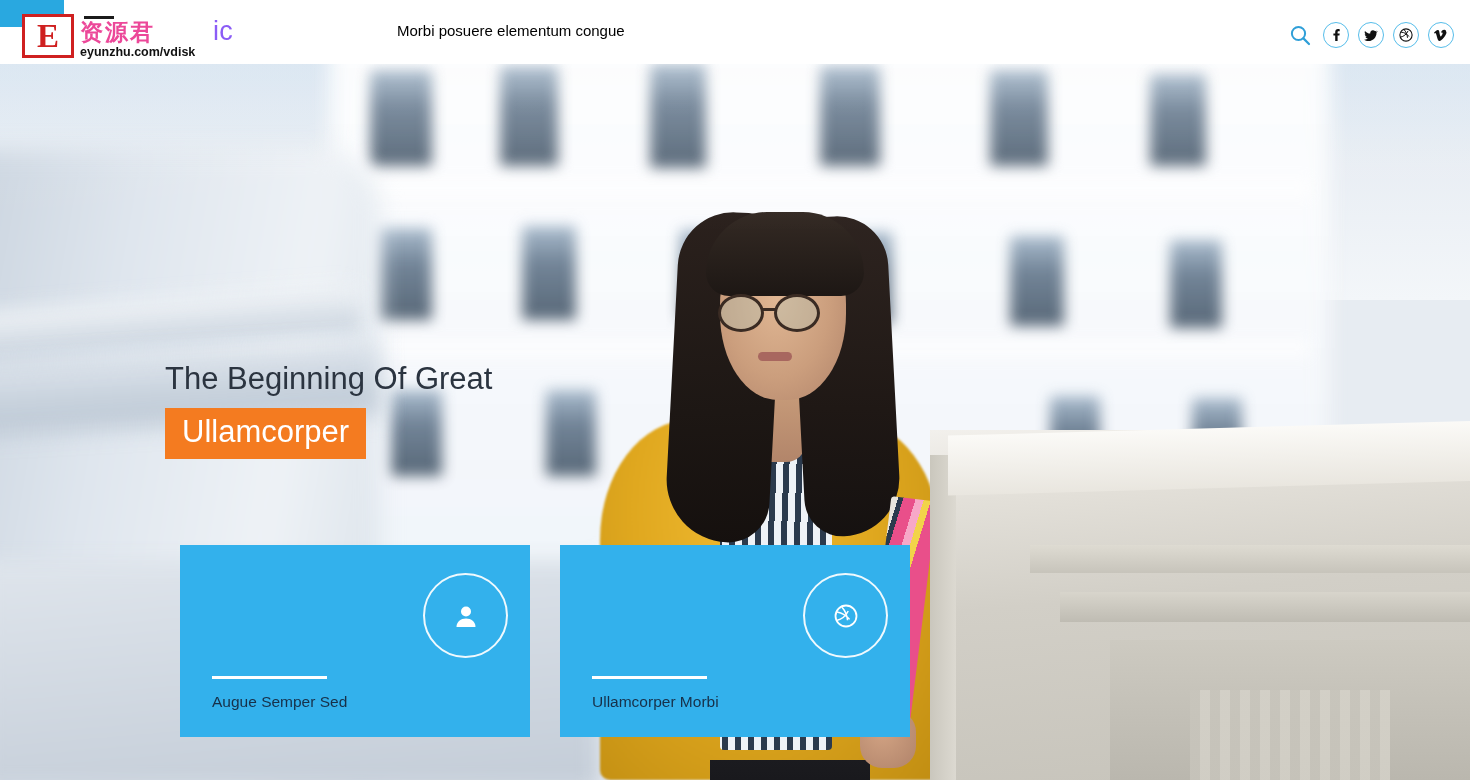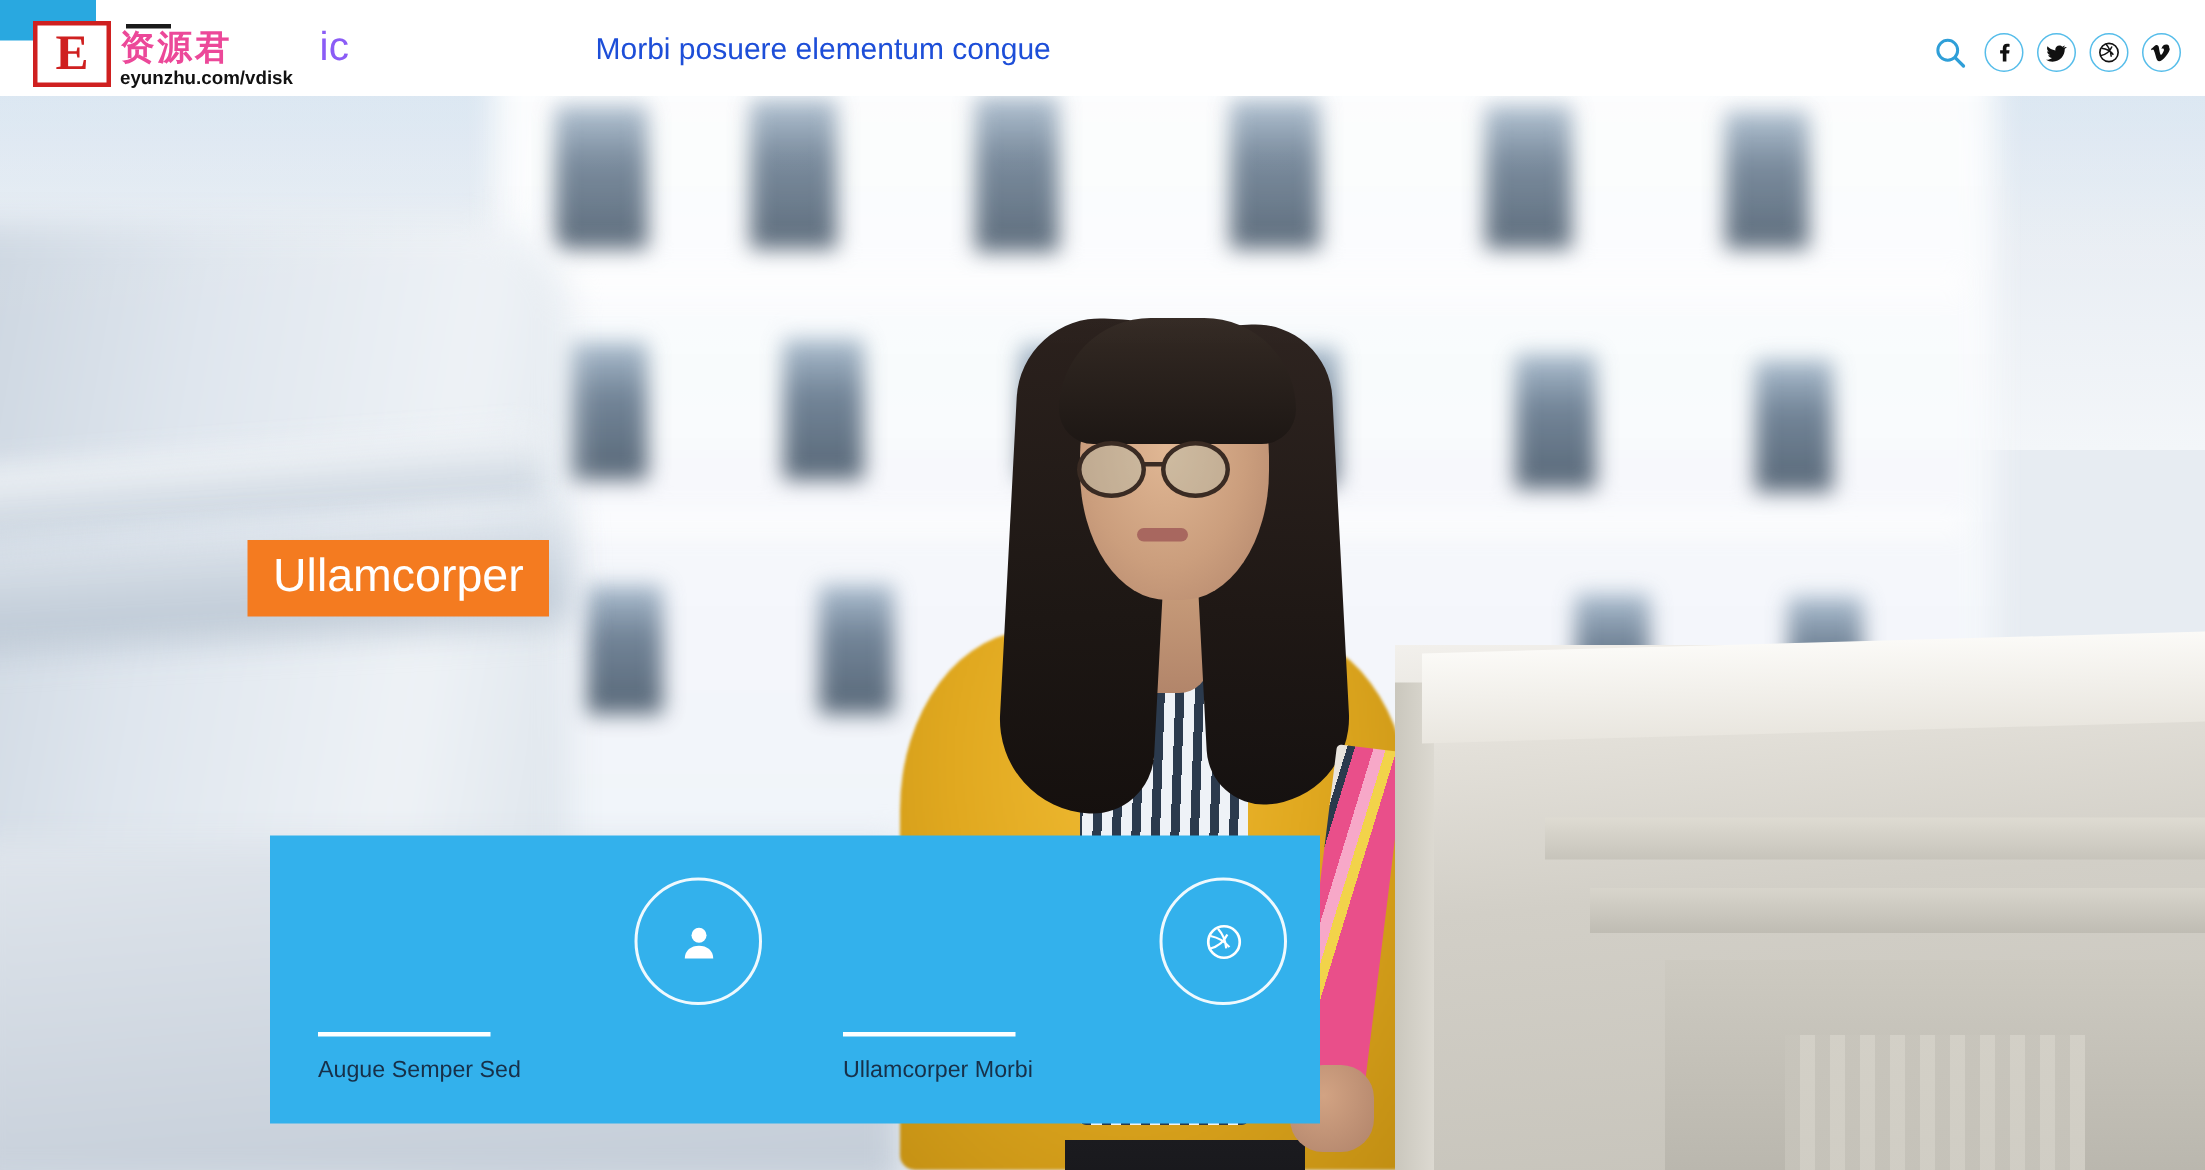--- a/index.html
+++ b/index.html
@@ -223,22 +223,22 @@
   .nav-word {
     position: absolute;
     left: 213px; top: 16px;
     font-size: 27px;
     color: #8b5cf6;
     letter-spacing: .2px;
   }
   .nav-center {
     position: absolute;
     left: 397px; top: 22px;
-    font-size: 20px;
-    color: #1d4ed8;
+    font-size: 15px;
+    color: #000000;
   }
 
   .search-wrap {
     position: absolute;
     left: 1028px; top: 18px;
     width: 256px; height: 34px;
     border-bottom: 1px solid #8c8c8c;
   }
   .search-input {
     width: 100%; height: 100%;
@@ -325,23 +325,24 @@
     padding: 8px 17px 10px 17px;
     background: #f47b20;
     color: #ffffff;
     font-size: 31px;
     line-height: 1.05;
   }
 
   
   .cards {
     position: absolute;
-    left: 180px; top: 557px;
+    left: 180px; top: 545px;
     z-index: 25;
     display: flex;
+    gap: 30px;
     border-radius: 14px;
   }
   .card {
     position: relative;
     width: 350px;
     height: 192px;
     background: #33b1ec;
     padding: 18px 20px;
   }
   .card-icon {
@@ -473,20 +474,21 @@
       <span>E</span>
     </div>
     <div class="wm-text">
       <div class="wm-dash"></div>
       <div class="wm-cn">资源君</div>
       <div class="wm-url">eyunzhu.com/vdisk</div>
     </div>
   </div>
 
   <div class="hero-copy">
+    <div class="hero-line">The Beginning Of Great</div>
     <div class="hero-highlight">Ullamcorper</div>
   </div>
 
   <div class="cards">
 
     <div class="card">
       <div class="card-icon">
         <svg width="30" height="30" viewBox="0 0 30 30" aria-hidden="true">
           <circle cx="15" cy="10.5" r="5" fill="#fff"></circle>
           <path d="M5.5 26c0-5.4 4.3-8.5 9.5-8.5s9.5 3.1 9.5 8.5z" fill="#fff"></path>

